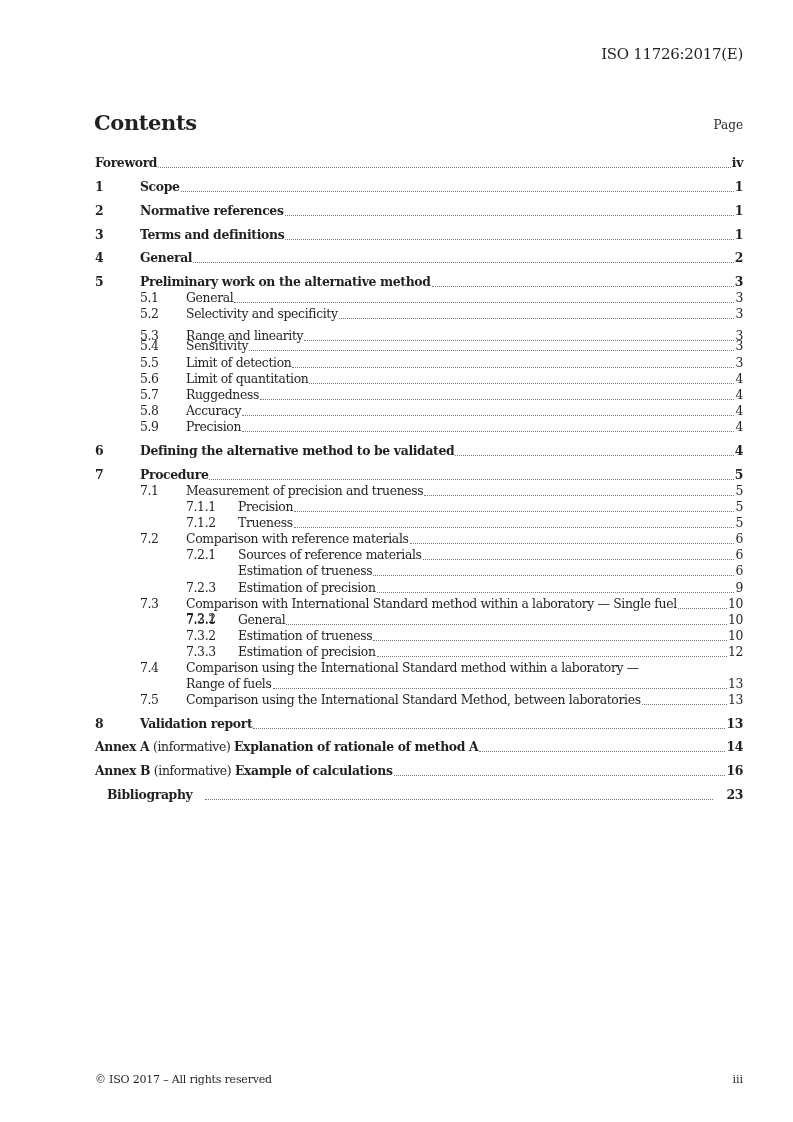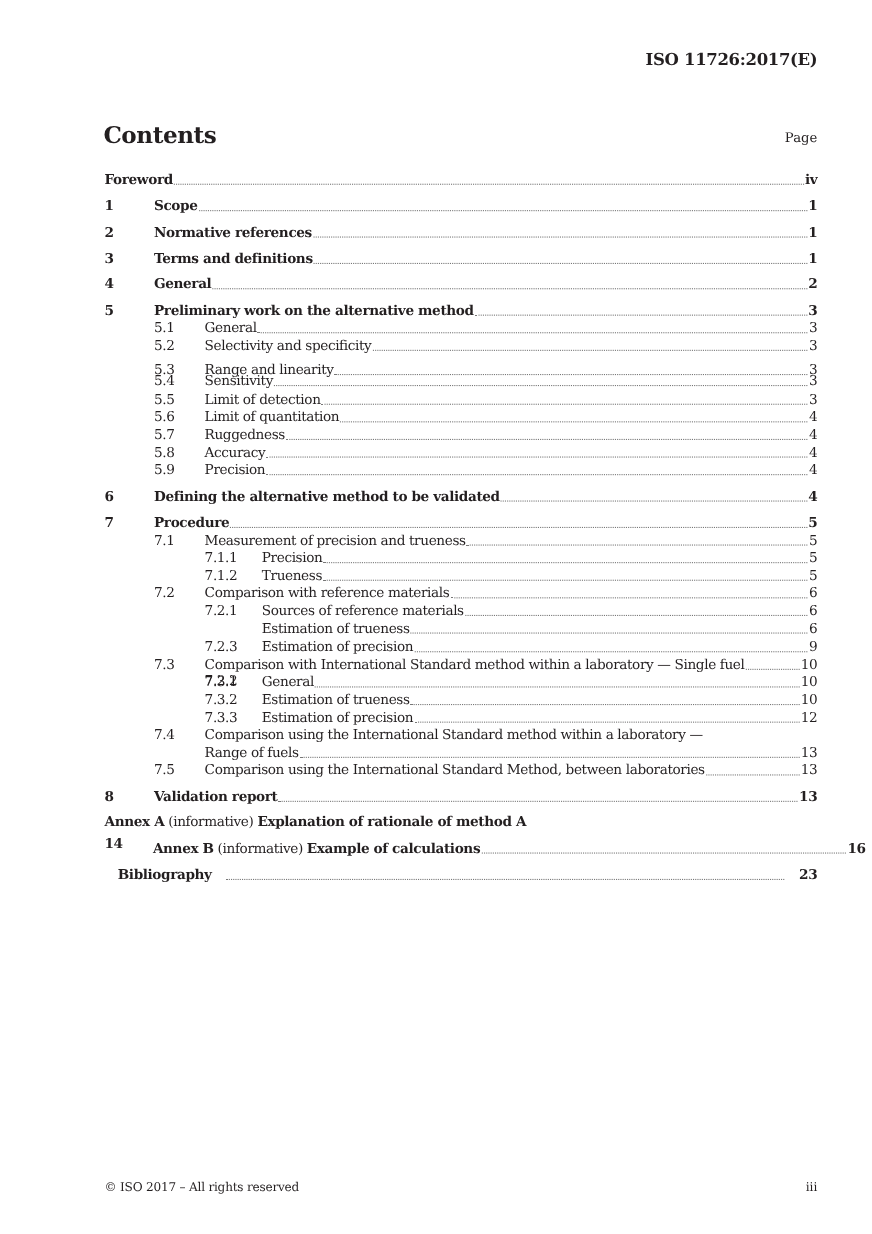--- a/index.html
+++ b/index.html
@@ -1,18 +1,18 @@
 <!DOCTYPE html>
 <html><head>
 <meta charset="utf-8">
 <style>
   html, body { margin: 0; padding: 0; background: #ffffff; }
   body { width: 793px; height: 1122px; position: relative; overflow: hidden;
          font-family: "DejaVu Serif", "Liberation Serif", serif; color: #231f20; }
-  .doc-header { position: absolute; top: 45px; right: 50px; font-weight: bold;
+  .doc-header { position: absolute; top: 45px; right: 50px; font-weight: normal;
                 font-size: 15px; letter-spacing: -0.3px; text-align: right; }
   .contents-title { position: absolute; left: 94px; top: 110px; font-weight: bold;
                     font-size: 21px; letter-spacing: -0.4px; }
   .page-label { position: absolute; right: 50px; top: 118px; font-size: 12px; }
   .toc { position: absolute; left: 95px; width: 648px; top: 0; }
   .toc-line { position: absolute; left: 0; width: 648px; height: 16px;
               display: flex; align-items: baseline; font-size: 12.4px; line-height: 16px;
               letter-spacing: -0.35px; white-space: nowrap; }
   .toc-line.bold { font-weight: bold; }
   .toc-num { flex: none; }
@@ -245,27 +245,27 @@
       <span class="leader"></span>
       <span class="toc-page">13</span>
     </div>
     <div class="toc-line bold" style="top: 716px;">
       <span class="toc-num" style="position: absolute; left: 0px;">8</span>
       <span style="flex: 0 0 auto; width: 45px;"></span>
       <span class="toc-title"><span>Validation report</span></span>
       <span class="leader"></span>
       <span class="toc-page">13</span>
     </div>
-    <div class="toc-line bold" style="top: 739px; flex-direction: column;">
+    <div class="toc-line bold" style="top: 739px;">
       <span style="flex: 0 0 auto; width: 0px;"></span>
       <span class="toc-title"><span>Annex A</span><span class="plain" style="white-space: pre;"> (informative) </span><span>Explanation of rationale of method A</span></span>
       <span class="leader"></span>
       <span class="toc-page">14</span>
     </div>
-    <div class="toc-line bold" style="top: 763px; margin-left: 44px;">
+    <div class="toc-line bold" style="top: 763px;">
       <span style="flex: 0 0 auto; width: 0px;"></span>
       <span class="toc-title"><span>Annex B</span><span class="plain" style="white-space: pre;"> (informative) </span><span>Example of calculations</span></span>
       <span class="leader"></span>
       <span class="toc-page">16</span>
     </div>
     <div class="toc-line bold" style="top: 787px; gap: 12px;">
       <span style="flex: 0 0 auto; width: 0px;"></span>
       <span class="toc-title"><span>Bibliography</span></span>
       <span class="leader"></span>
       <span class="toc-page">23</span>

